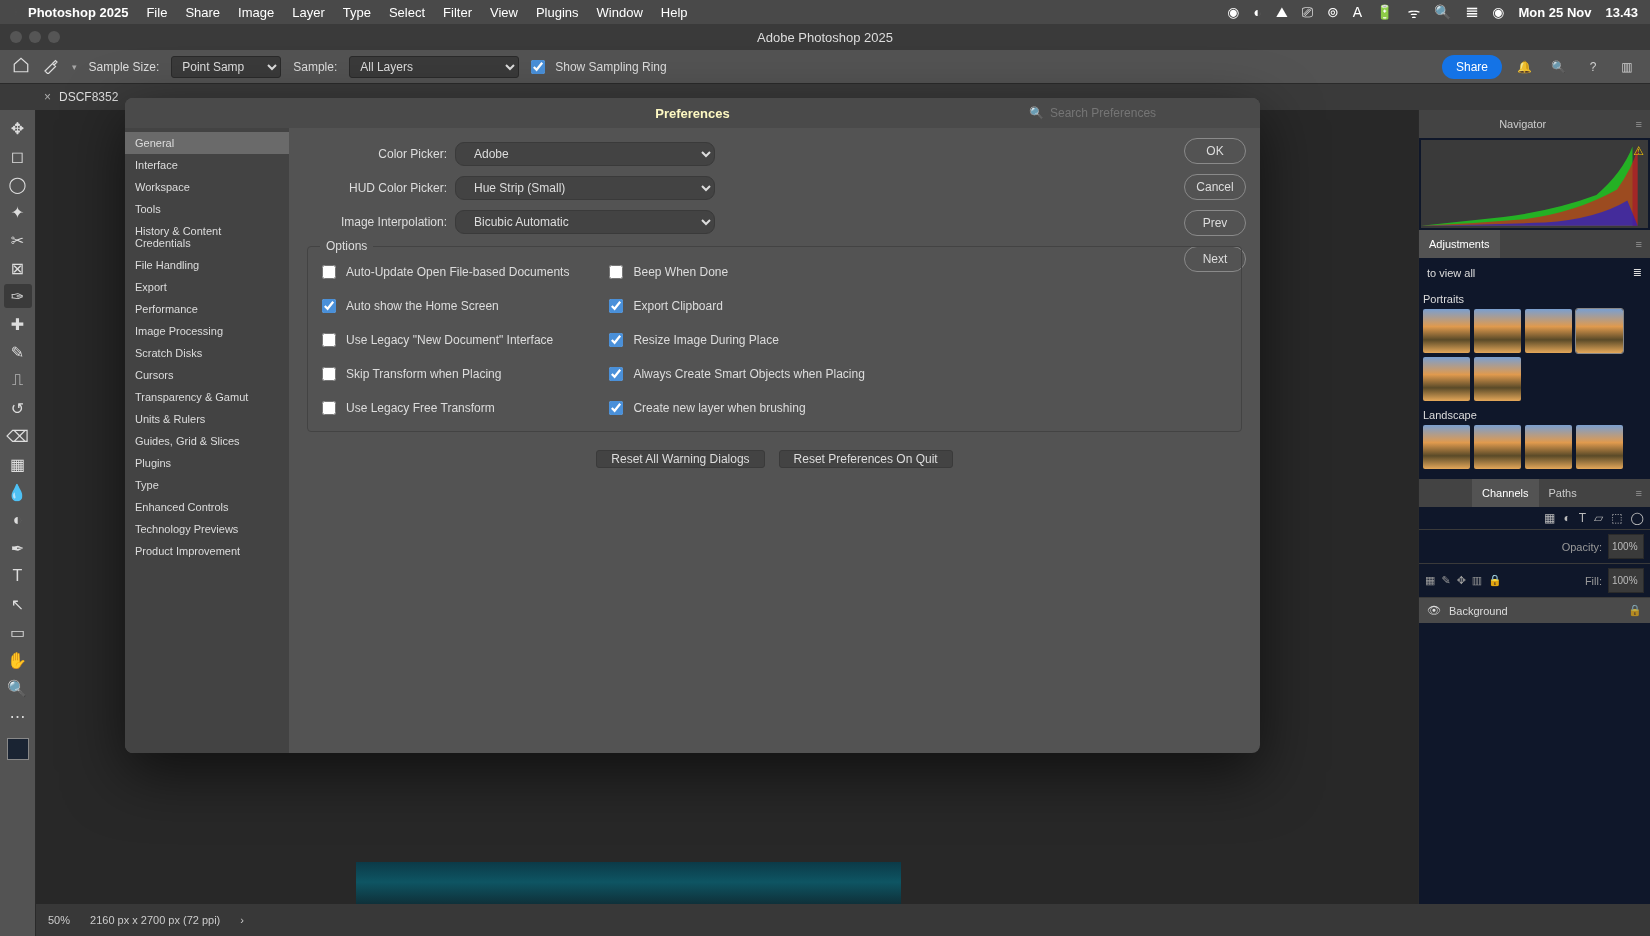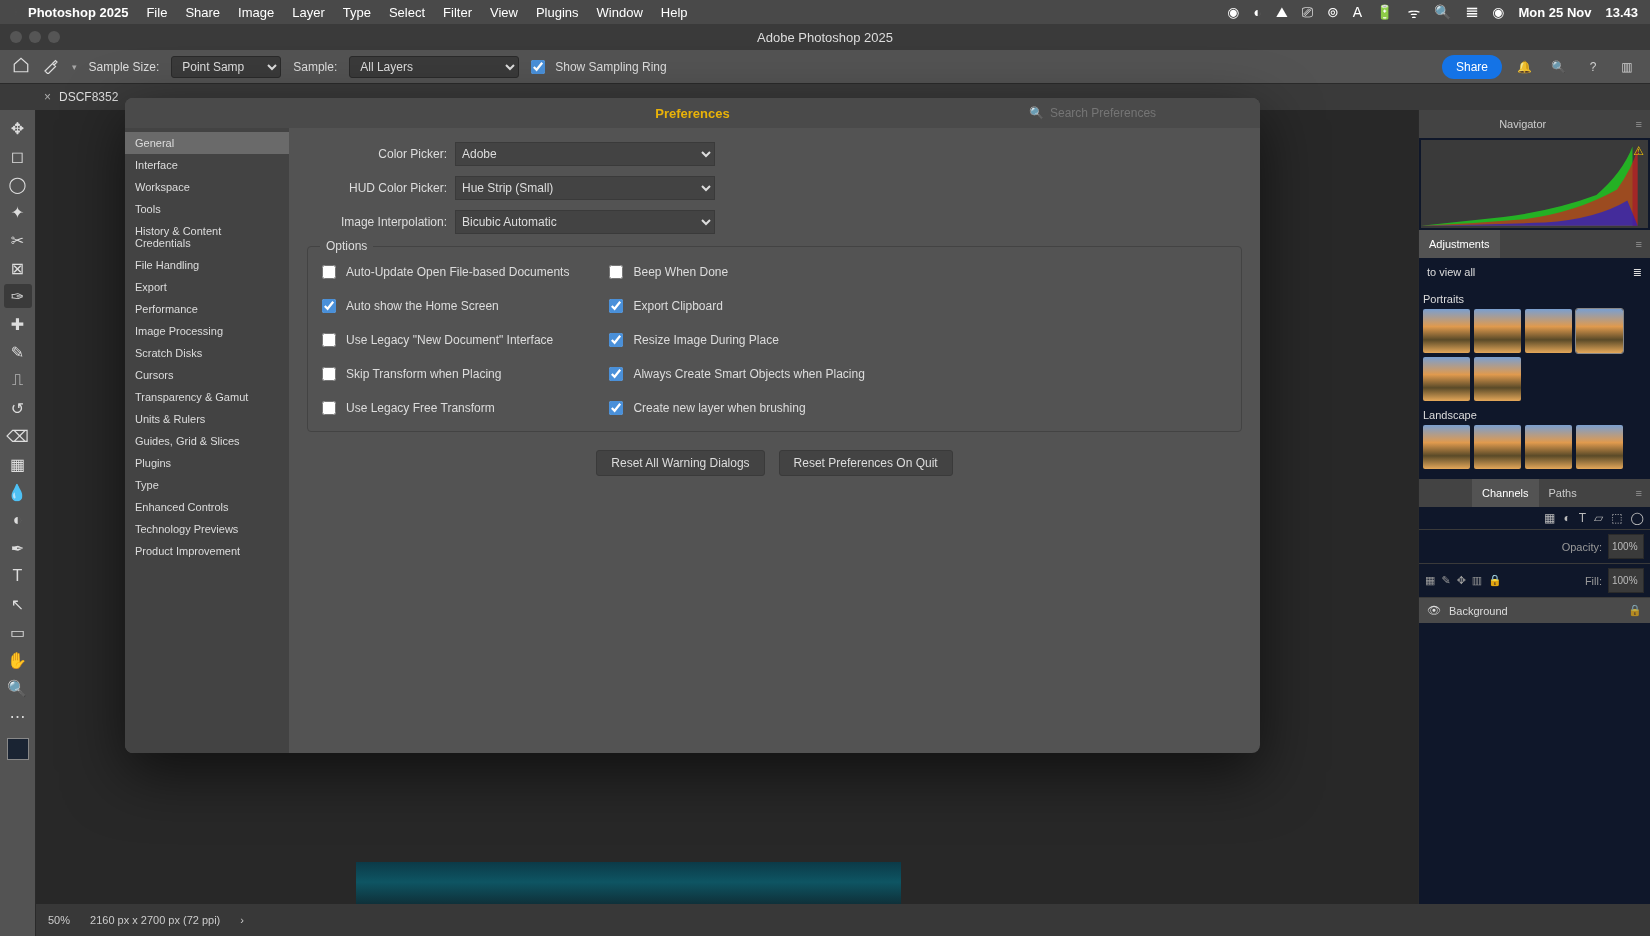--- a/index.html
+++ b/index.html
@@ -67,41 +67,41 @@
 .layers-toolbar .spacer { flex: 1; }
 .layer-opts { display: flex; align-items: center; gap: 6px; padding: 4px 6px; color: #999; font-size: 11px; border-bottom: 1px solid #3a3a3a; }
 .layer-opts input[type=text] { width: 36px; background: #3a3a3a; border: 1px solid #2a2a2a; color: #bbb; font-size: 10px; padding: 6px 3px; }
 .layer-row { display: flex; align-items: center; padding: 6px 8px; gap: 8px; background: #4a4a4a; color: #ddd; font-size: 11px; }
 .layer-row .lock { margin-left: auto; opacity: 0.7; }
 .layers-bottom { margin-top: auto; display: flex; gap: 10px; padding: 6px 8px; color: #aaa; font-size: 13px; border-top: 1px solid #3a3a3a; justify-content: flex-end; }
 
 
 .prefs { position: absolute; top: 98px; left: 125px; width: 1135px; height: 655px; background: #535353; border-radius: 8px; box-shadow: 0 20px 60px rgba(0,0,0,0.6); display: flex; flex-direction: column; overflow: hidden; }
 .prefs-header { height: 30px; display: flex; align-items: center; position: relative; background: #4a4a4a; }
-.prefs-header .title { position: absolute; left: 50%; transform: translateX(-50%); color: #eab308; font-size: 13px; font-weight: 600; }
+.prefs-header .title { position: absolute; left: 50%; transform: translateX(-50%); color: #fef9c3; font-size: 13px; font-weight: 600; }
 .prefs-search { position: absolute; right: 10px; display: flex; align-items: center; gap: 6px; color: #888; font-size: 12px; }
 .prefs-search input { background: transparent; border: none; color: #f9a8d4; font-size: 12px; width: 200px; outline: none; }
 .prefs-body { flex: 1; display: flex; }
 .prefs-sidebar { width: 164px; background: #434343; padding: 4px 0; overflow-y: auto; }
 .prefs-sidebar .cat { padding: 5px 10px; color: #ddd; font-size: 11px; cursor: default; }
 .prefs-sidebar .cat.sel { background: #6a6a6a; }
 .prefs-main { flex: 1; padding: 14px 18px; position: relative; color: #ddd; font-size: 12px; }
 .prefs-btns { position: absolute; top: 10px; right: 14px; display: flex; flex-direction: column; gap: 10px; }
 .pbtn { width: 62px; height: 26px; border: 1px solid #8a8a8a; background: #535353; color: #ddd; border-radius: 14px; font-size: 12px; }
 .form-row { display: flex; align-items: center; margin-bottom: 10px; gap: 8px; }
 .form-row label { width: 140px; text-align: right; color: #ddd; font-size: 12px; }
-.form-row select { width: 260px; height: 24px; background: #434343; color: #ddd; border: 1px solid #3a3a3a; border-radius: 0; padding: 0 2px; font-size: 12px; }
+.form-row select { width: 260px; height: 24px; background: #434343; color: #ddd; border: 1px solid #3a3a3a; border-radius: 9px; padding: 0 14px; font-size: 12px; }
 .opts-fieldset { border: 1px solid #434343; border-radius: 4px; padding: 12px 14px 16px; margin-top: 12px; position: relative; }
 .opts-fieldset .legend { position: absolute; top: -8px; left: 12px; background: #535353; padding: 0 6px; font-size: 12px; color: #ddd; }
 .opts-cols { display: flex; gap: 40px; margin-top: 6px; }
 .opts-col { display: flex; flex-direction: column; gap: 20px; }
 .chk { display: flex; align-items: center; gap: 10px; font-size: 12px; color: #ddd; }
 .chk input { width: 14px; height: 14px; accent-color: #4a90d9; }
 .reset-row { display: flex; gap: 14px; justify-content: center; margin-top: 18px; }
-.rbtn { height: 26px; padding: 0 14px; border: 1px solid #3a3a3a; background: #434343; color: #ddd; border-radius: 3px; font-size: 12px; }
+.rbtn { height: 18px; padding: 0 14px; border: 1px solid #3a3a3a; background: #434343; color: #ddd; border-radius: 3px; font-size: 12px; }
 
 svg.icon { width: 18px; height: 18px; fill: none; stroke: currentColor; stroke-width: 1.6; }
 </style>
 </head>
 <body>
 
 <div class="menubar">
   <span class="apple"></span>
   <span class="app-name">Photoshop 2025</span>
   <span class="menu-item">File</span>
@@ -217,21 +217,21 @@
         <path d="M0 78 Q60 77 120 75 Q170 72 200 55 L210 78 Z" fill="#1f1fd0" opacity="0.7"></path>
       </svg>
       <span class="warn">⚠</span>
     </div>
 
     <div class="panel-tabs">
       <div class="panel-tab active">Adjustments</div>
       <div class="panel-hamburger">≡</div>
     </div>
     <div class="adjust-body">
-      <div style="display:flex;justify-content:space-between;">
+      <div style="display:flex;justify-content:space-between;align-items:center">
         <span>to view all</span>
         <span>≣</span>
       </div>
     </div>
     <div class="presets">
       <div>Portraits</div>
       <div class="row">
         <div class="thumb"></div>
         <div class="thumb"></div>
         <div class="thumb"></div>
@@ -327,20 +327,26 @@
         <div class="cat">Transparency &amp; Gamut</div>
         <div class="cat">Units &amp; Rulers</div>
         <div class="cat">Guides, Grid &amp; Slices</div>
         <div class="cat">Plugins</div>
         <div class="cat">Type</div>
         <div class="cat">Enhanced Controls</div>
         <div class="cat">Technology Previews</div>
         <div class="cat">Product Improvement</div>
       </div>
     <div class="prefs-main">
+      <div class="prefs-btns">
+        <button class="pbtn">OK</button>
+        <button class="pbtn">Cancel</button>
+        <button class="pbtn">Prev</button>
+        <button class="pbtn">Next</button>
+      </div>
 
       <div class="form-row">
         <label>Color Picker:</label>
         <select><option>Adobe</option></select>
       </div>
       <div class="form-row">
         <label>HUD Color Picker:</label>
         <select><option>Hue Strip (Small)</option></select>
       </div>
       <div class="form-row">

